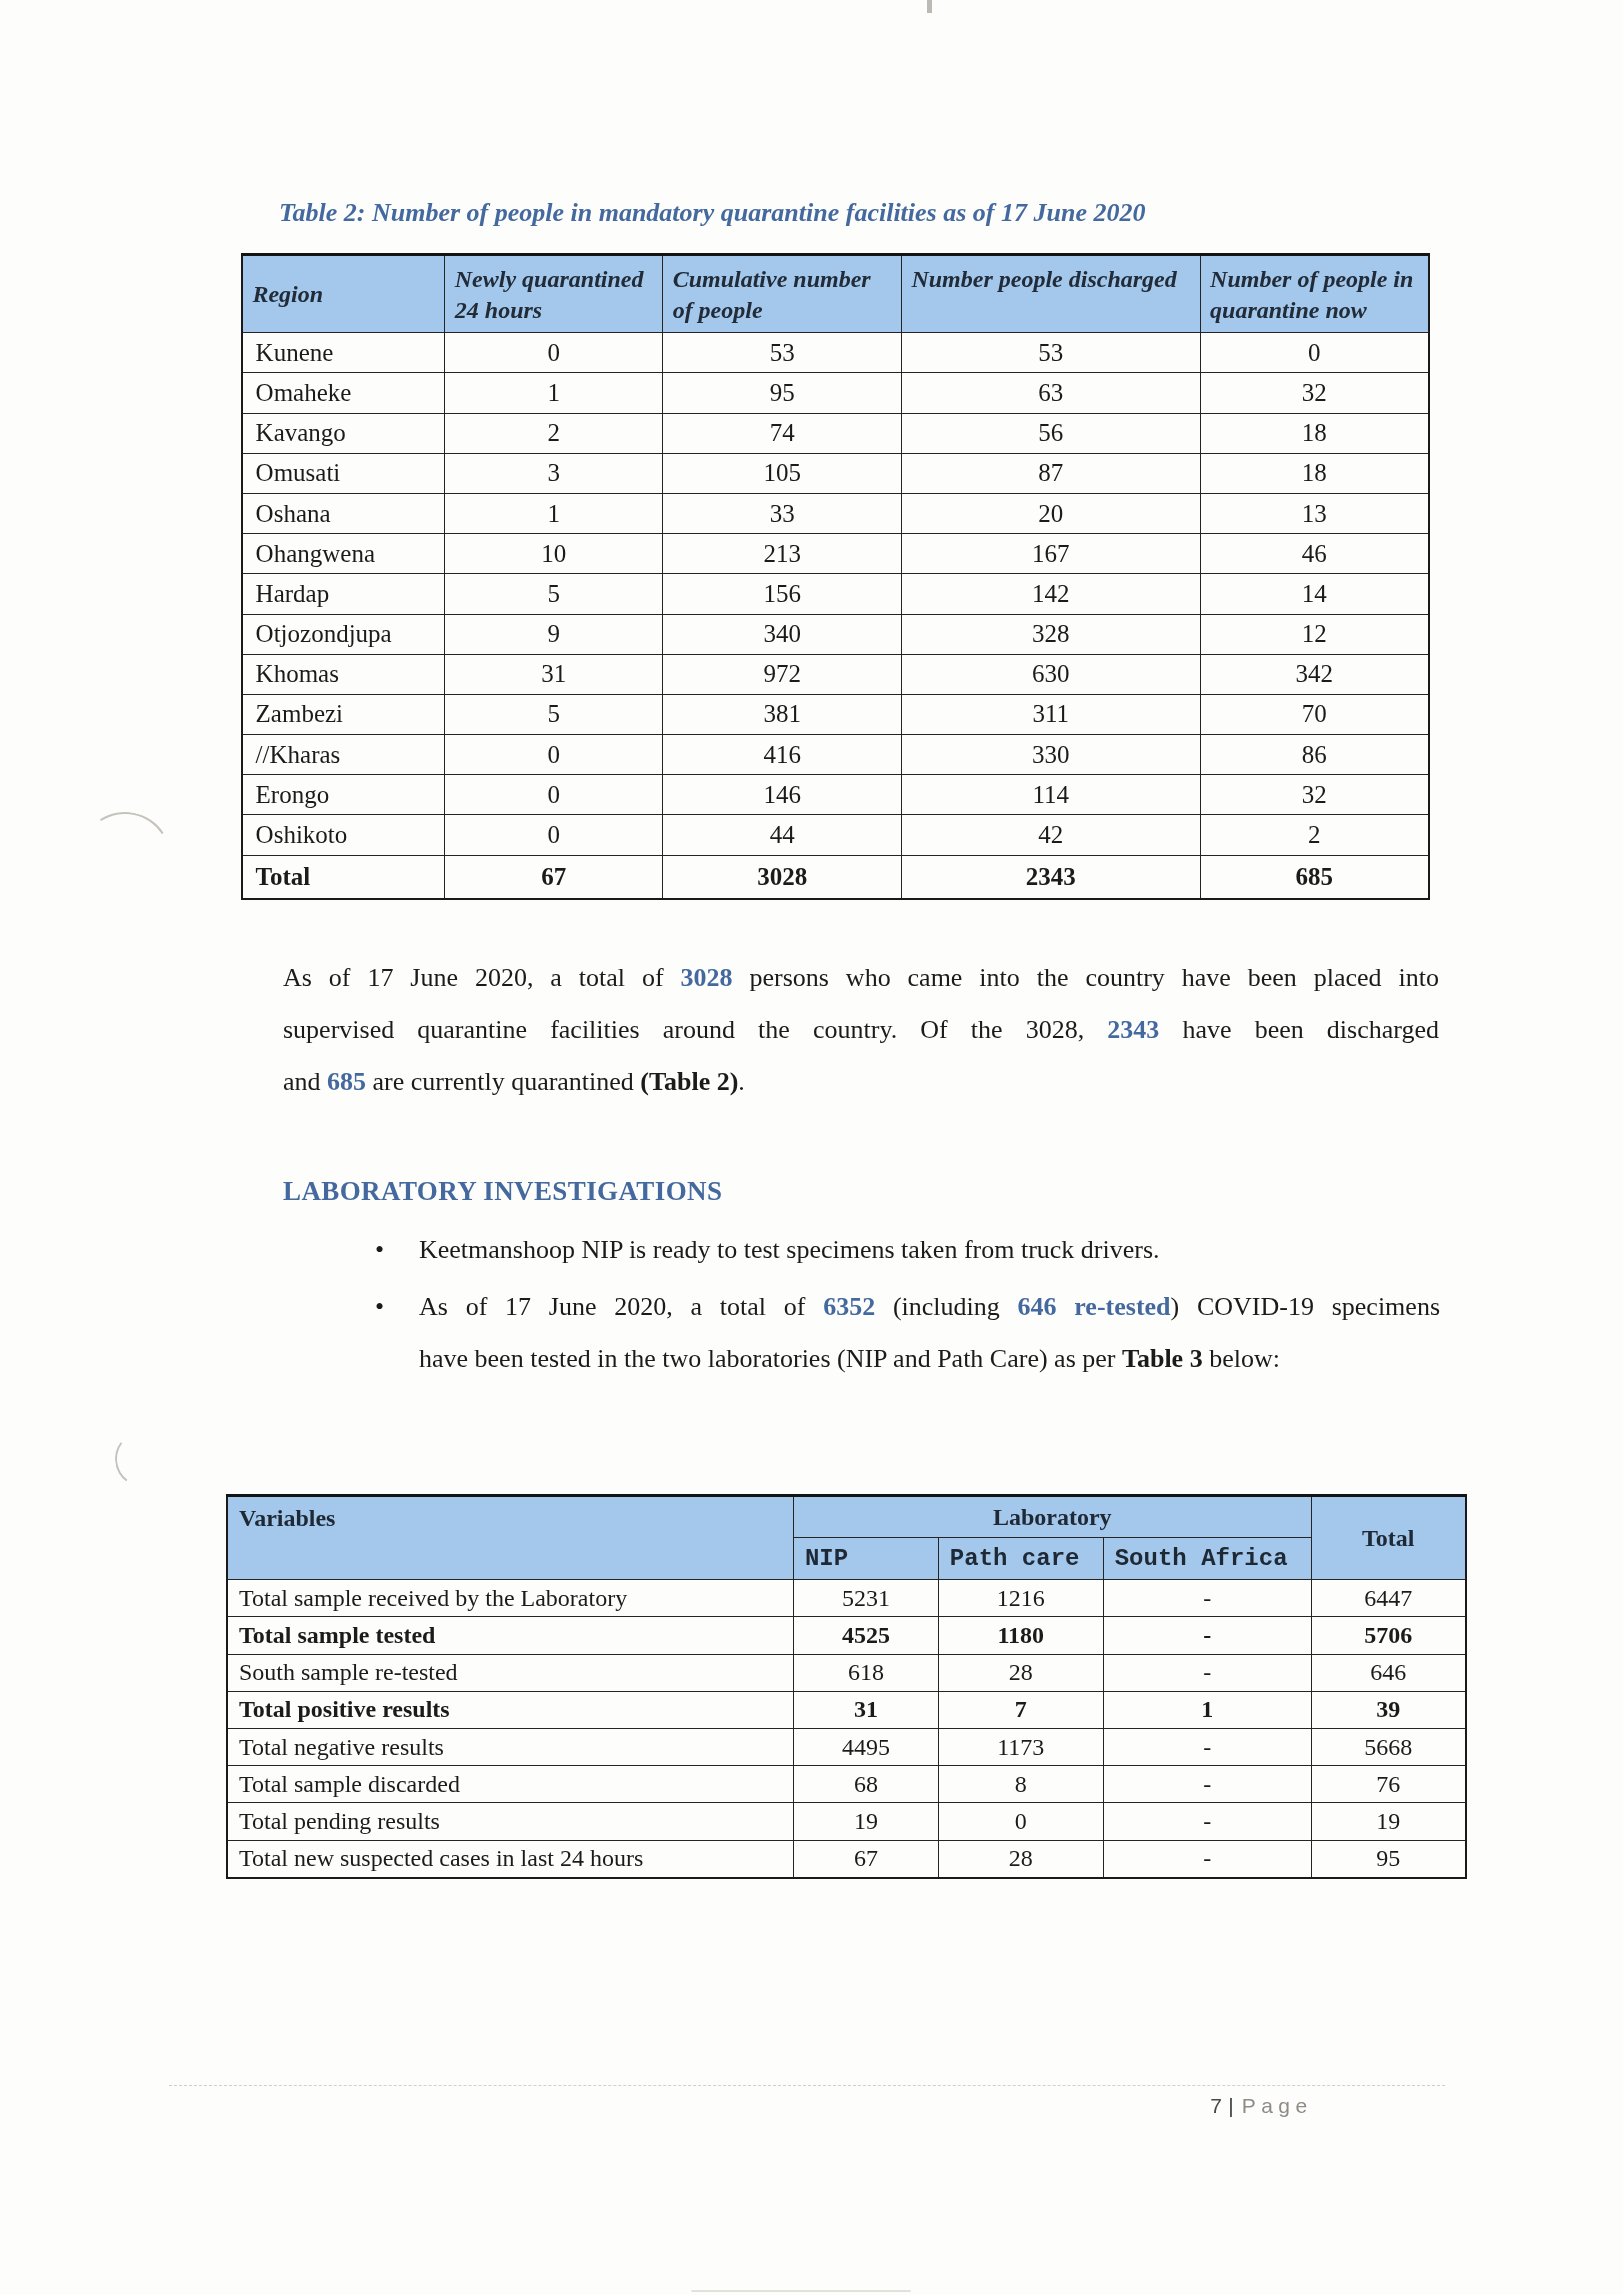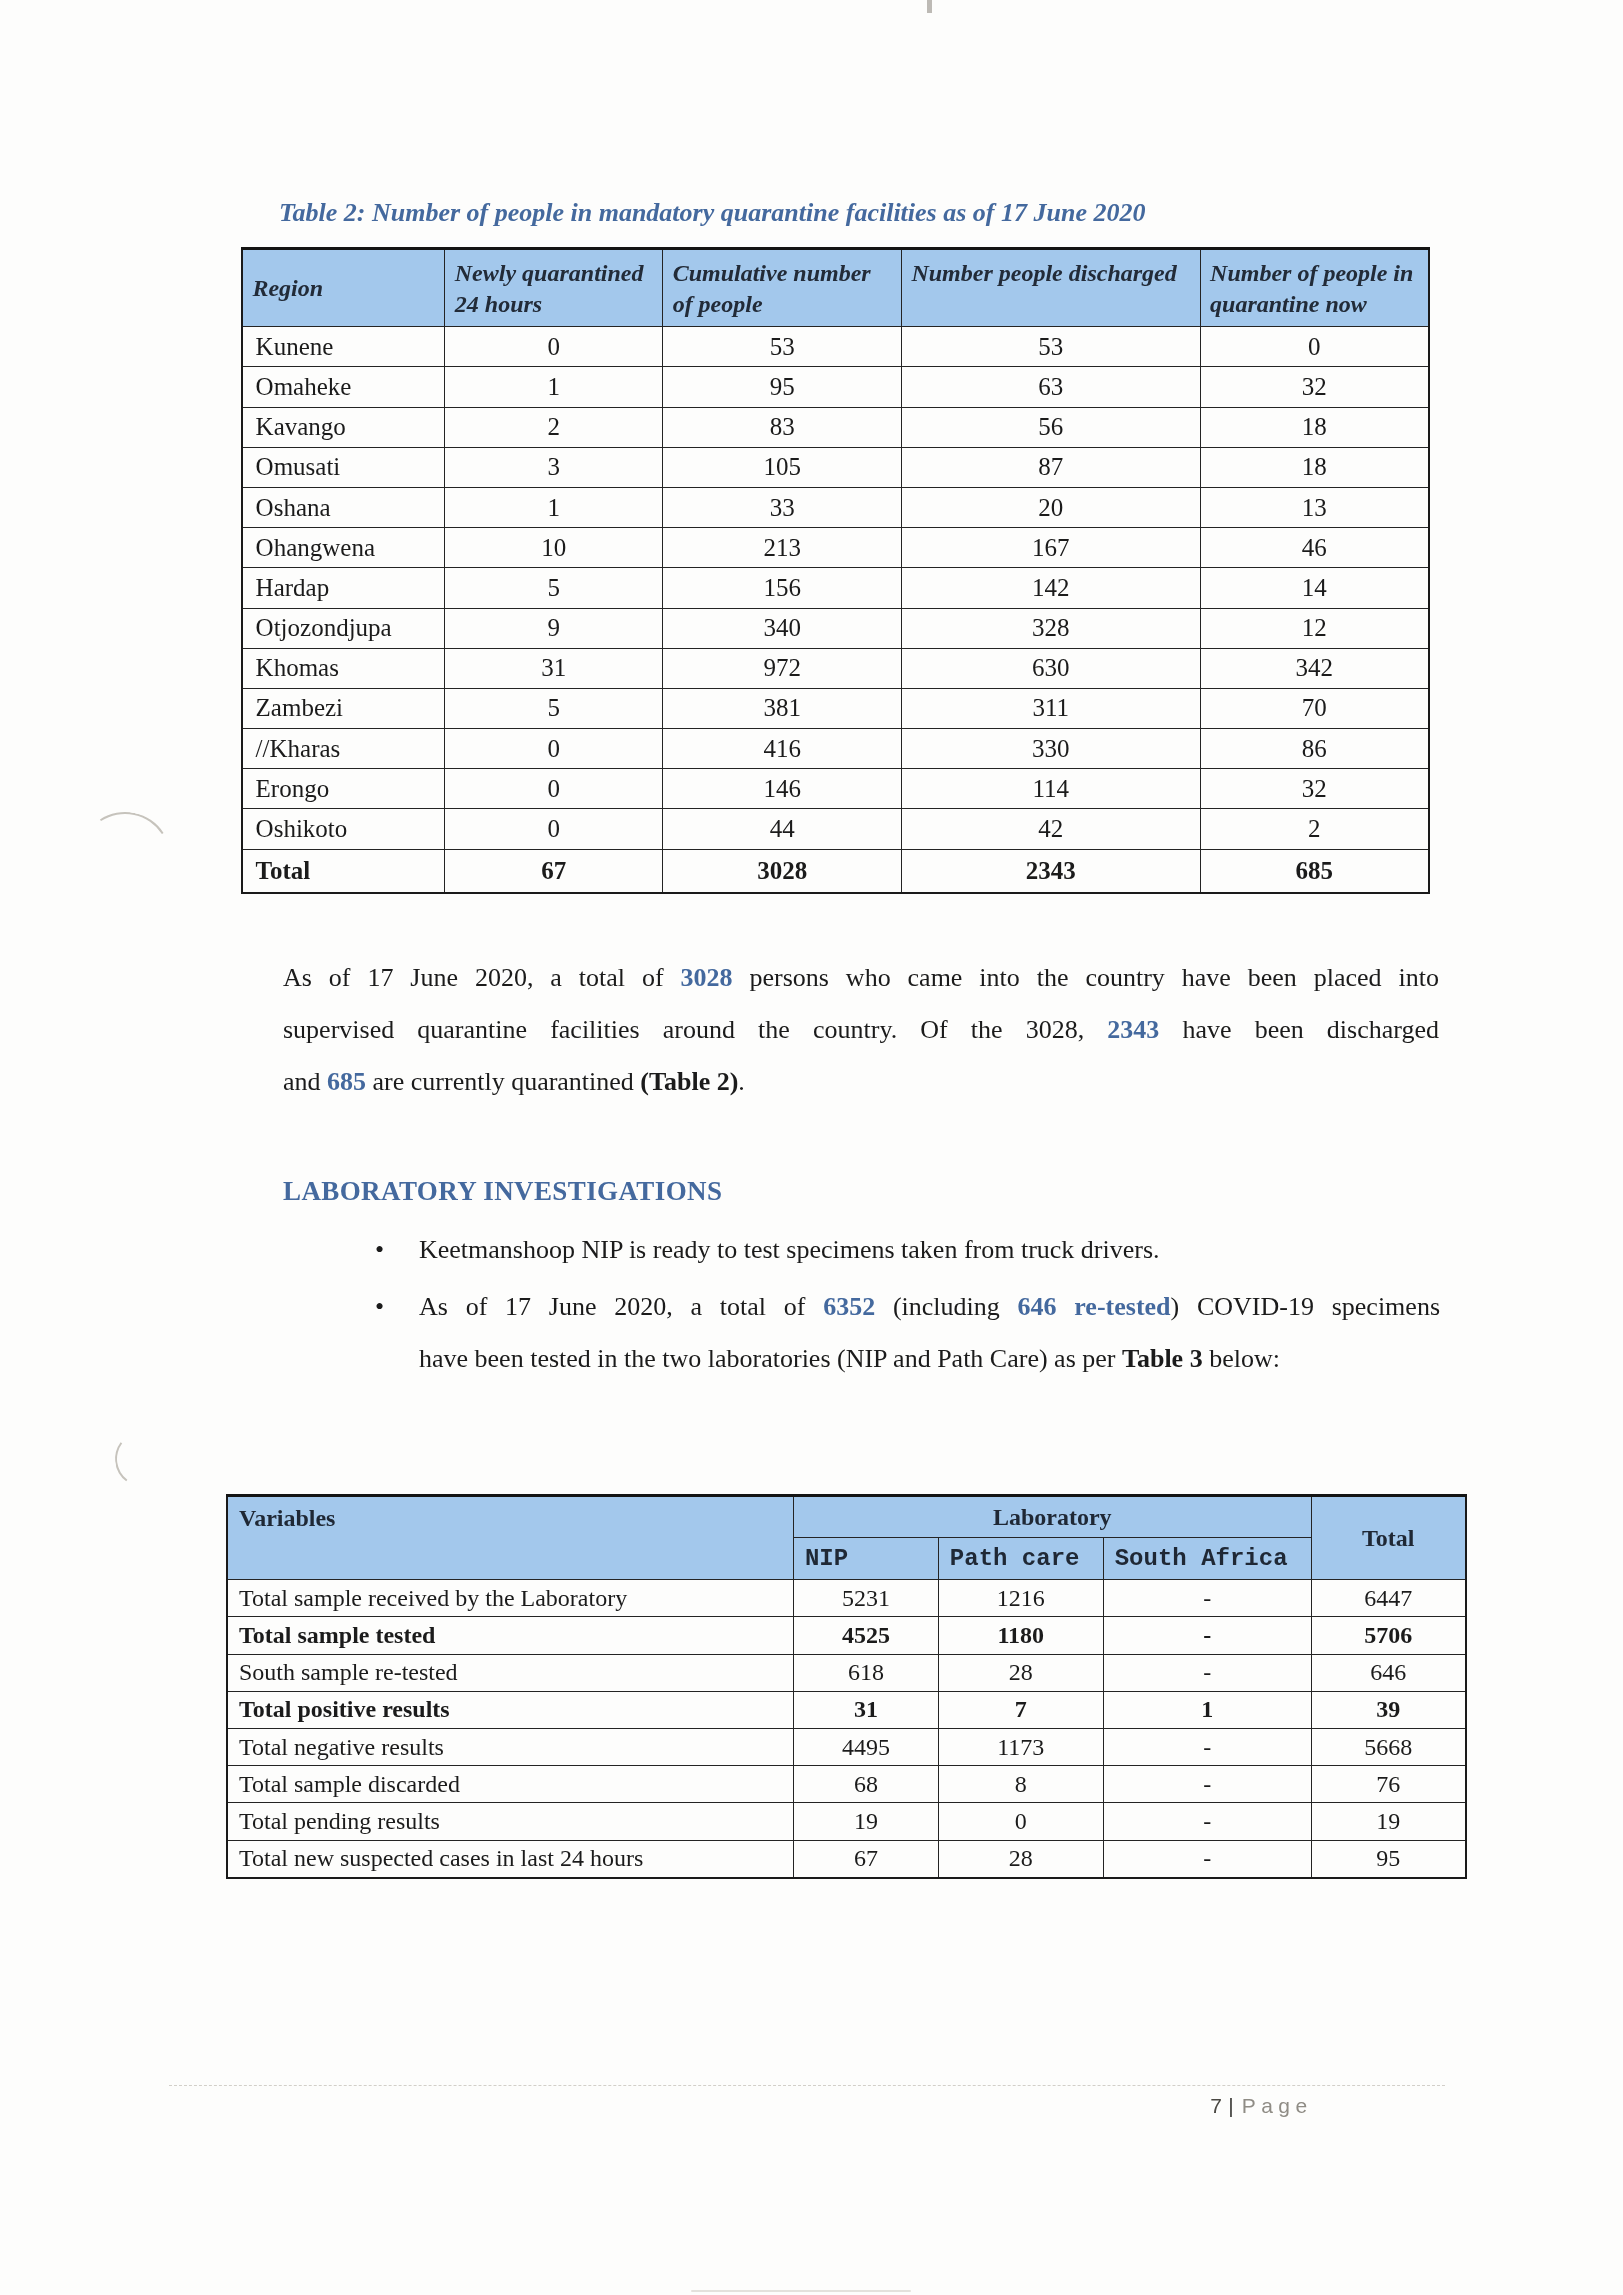--- a/index.html
+++ b/index.html
@@ -23,21 +23,21 @@
   .line.j{text-align:justify;text-align-last:justify;}
 
   
   #bullets{position:absolute;left:375px;top:1224px;width:1065px;font-size:26px;line-height:52px;}
   .bullet{display:flex;}
   .bullet + .bullet{margin-top:4.7px;}
   .marker{width:44px;flex:none;color:#1b1b1b;}
   .btext{flex:1;}
 
   
-  #table2{position:absolute;left:241px;top:247px;width:1189px;border-collapse:collapse;
+  #table2{position:absolute;left:241px;top:253px;width:1189px;border-collapse:collapse;
           font-size:25px;border:2.4px solid #1a1a1a;border-top:3.9px solid #141414;}
   #table2 th,#table2 td{border:1.6px solid #242424;}
   #table2 thead th{background:#a3c8ec;font-style:italic;font-weight:bold;color:#222b38;
                    text-align:left;vertical-align:top;padding:7.9px 7.9px 6.3px 9.4px;
                    font-size:24px;line-height:31px;}
   #table2 thead th.region{vertical-align:middle;}
   #table2 td{height:36px;text-align:center;padding:1.6px 4.7px;}
   #table2 td.region{text-align:left;padding-left:12.6px;}
   #table2 tr.total td{font-weight:bold;height:39px;}
 
@@ -111,21 +111,21 @@
         <tr>
           <td class="region">Omaheke</td>
           <td>1</td>
           <td>95</td>
           <td>63</td>
           <td>32</td>
         </tr>
         <tr>
           <td class="region">Kavango</td>
           <td>2</td>
-          <td>83</td>
+          <td>74</td>
           <td>56</td>
           <td>18</td>
         </tr>
         <tr>
           <td class="region">Omusati</td>
           <td>3</td>
           <td>105</td>
           <td>87</td>
           <td>18</td>
         </tr>

